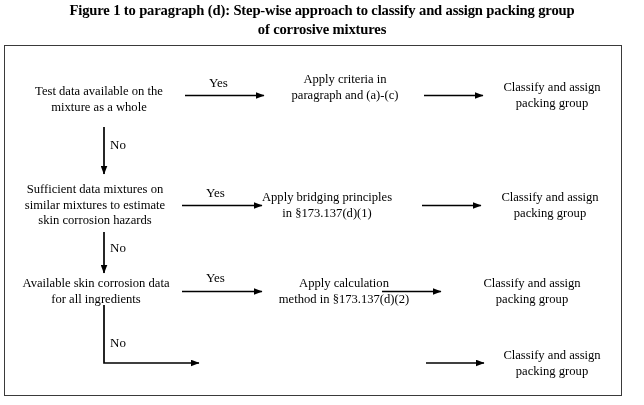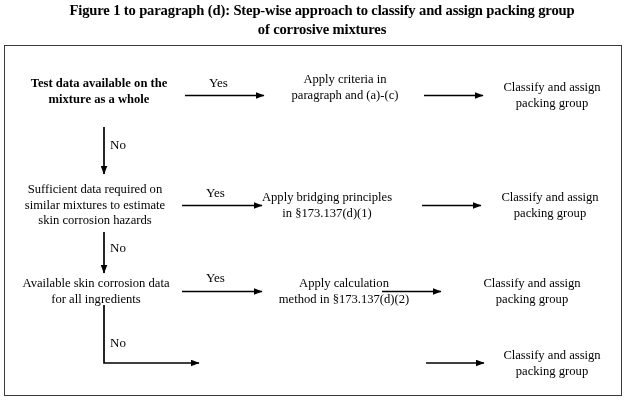--- a/index.html
+++ b/index.html
@@ -117,41 +117,41 @@
 
     <line x1="182" y1="291.5" x2="262" y2="291.5" stroke="#000000" stroke-width="1.7" marker-end="url(#arrowhead)"></line>
 
     <line x1="382" y1="291.5" x2="441" y2="291.5" stroke="#000000" stroke-width="1.7" marker-end="url(#arrowhead)"></line>
 
     <polyline points="104,305 104,363 199,363" fill="none" stroke="#000000" stroke-width="1.7" marker-end="url(#arrowhead)"></polyline>
 
     <line x1="426" y1="363" x2="484" y2="363" stroke="#000000" stroke-width="1.7" marker-end="url(#arrowhead)"></line>
   </svg>
 
-  <div class="node" style="left:14px; top:76px; width:170px;font-weight:bold;">
+  <div class="node" style="left:14px; top:84px; width:170px;">
     <span class="ln">Test data available on the</span>
     <span class="ln">mixture as a whole</span>
   </div>
 
   <div class="edge-label" style="left:209px; top:76px;">Yes</div>
 
   <div class="node" style="left:266px; top:72px; width:158px;">
     <span class="ln">Apply criteria in</span>
     <span class="ln">paragraph and (a)-(c)</span>
   </div>
 
   <div class="node" style="left:486px; top:80px; width:132px;">
     <span class="ln">Classify and assign</span>
     <span class="ln">packing group</span>
   </div>
 
   <div class="edge-label" style="left:110px; top:138px;">No</div>
 
   <div class="node" style="left:9px; top:182px; width:172px;">
-    <span class="ln">Sufficient data required on</span>
+    <span class="ln">Sufficient data mixtures on</span>
     <span class="ln">similar mixtures to estimate</span>
     <span class="ln">skin corrosion hazards</span>
   </div>
 
   <div class="edge-label" style="left:206px; top:186px;">Yes</div>
 
   <div class="node" style="left:248px; top:190px; width:158px;">
     <span class="ln">Apply bridging principles</span>
     <span class="ln">in §173.137(d)(1)</span>
   </div>

